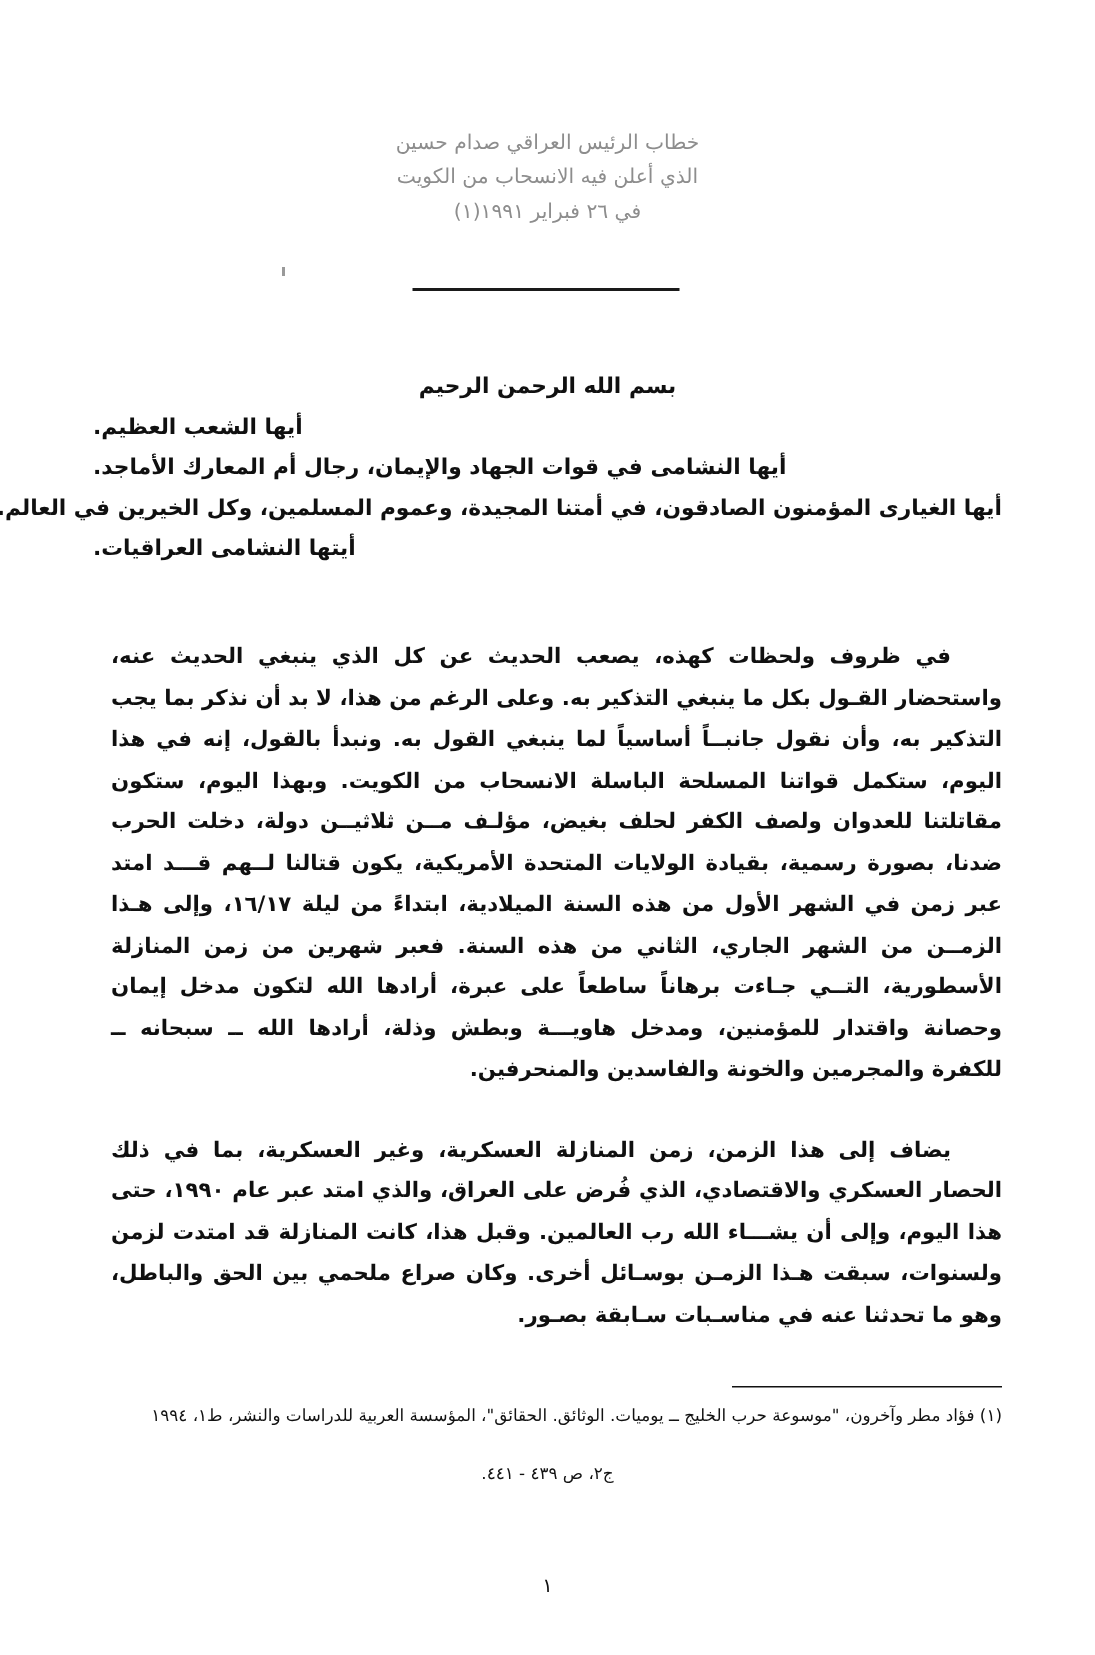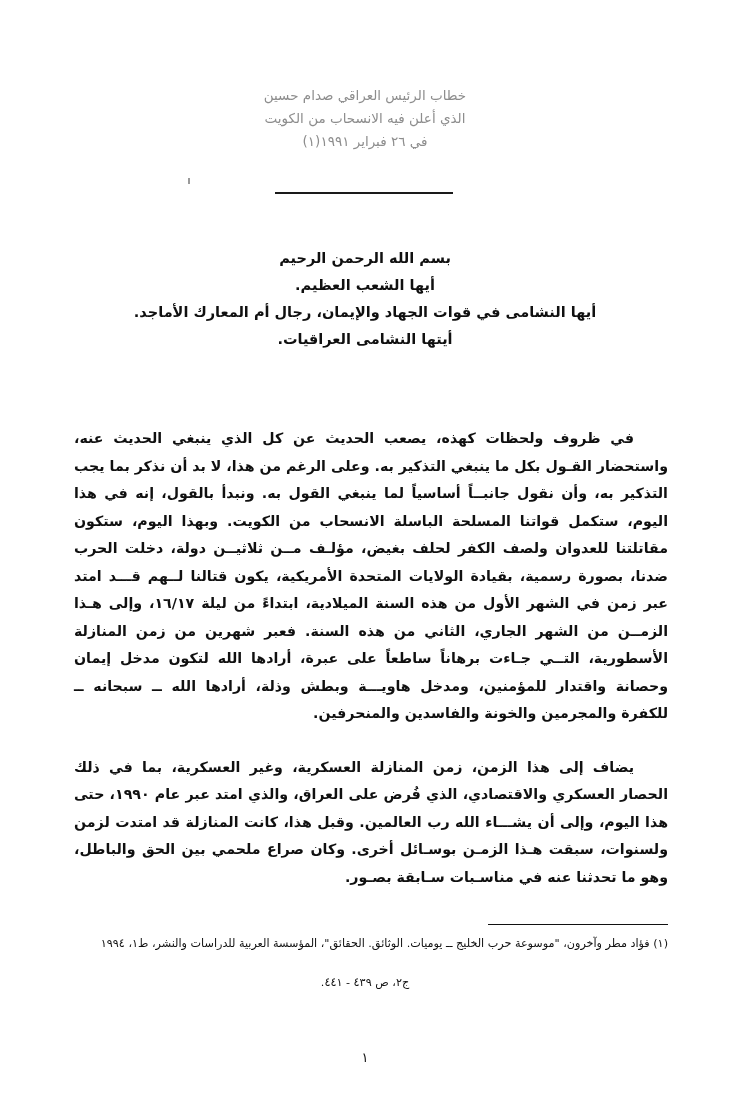--- a/index.html
+++ b/index.html
@@ -57,21 +57,21 @@
     color: #101010;
     margin-top: 36px;
   }
 
   
   .salutations {
     position: absolute;
     top: 272px;
     right: 62px;
     left: 62px;
-    text-align: center;
+    text-align: left;
     font-size: 14.5px;
     font-weight: bold;
     line-height: 27px;
     color: #101010;
   }
   .salutations div {
     white-space: nowrap;
   }
 
   
@@ -152,20 +152,21 @@
 
   <div class="ink-speck"></div>
 
   <div class="header-rule"></div>
 
   <div class="basmala">بسم الله الرحمن الرحيم</div>
 
   <div class="salutations">
     <div>أيها الشعب العظيم.</div>
     <div>أيها النشامى في قوات الجهاد والإيمان، رجال أم المعارك الأماجد.</div>
+    <div>أيها الغيارى المؤمنون الصادقون، في أمتنا المجيدة، وعموم المسلمين، وكل الخيرين في العالم.</div>
     <div>أيتها النشامى العراقيات.</div>
   </div>
 
   <div class="body-text">
     <p class="indent">في ظروف ولحظات كهذه، يصعب الحديث عن كل الذي ينبغي الحديث عنه، واستحضار القـول بكل ما ينبغي التذكير به. وعلى الرغم من هذا، لا بد أن نذكر بما يجب التذكير به، وأن نقول جانبــاً أساسياً لما ينبغي القول به. ونبدأ بالقول، إنه في هذا اليوم، ستكمل قواتنا المسلحة الباسلة الانسحاب من الكويت. وبهذا اليوم، ستكون مقاتلتنا للعدوان ولصف الكفر لحلف بغيض، مؤلـف مــن ثلاثيــن دولة، دخلت الحرب ضدنا، بصورة رسمية، بقيادة الولايات المتحدة الأمريكية، يكون قتالنا لــهم قـــد امتد عبر زمن في الشهر الأول من هذه السنة الميلادية، ابتداءً من ليلة ١٦/١٧، وإلى هـذا الزمــن من الشهر الجاري، الثاني من هذه السنة. فعبر شهرين من زمن المنازلة الأسطورية، التــي جـاءت برهاناً ساطعاً على عبرة، أرادها الله لتكون مدخل إيمان وحصانة واقتدار للمؤمنين، ومدخل هاويـــة وبطش وذلة، أرادها الله ــ سبحانه ــ للكفرة والمجرمين والخونة والفاسدين والمنحرفين.</p>
     <p class="indent">يضاف إلى هذا الزمن، زمن المنازلة العسكرية، وغير العسكرية، بما في ذلك الحصار العسكري والاقتصادي، الذي فُرض على العراق، والذي امتد عبر عام ١٩٩٠، حتى هذا اليوم، وإلى أن يشـــاء الله رب العالمين. وقبل هذا، كانت المنازلة قد امتدت لزمن ولسنوات، سبقت هـذا الزمـن بوسـائل أخرى. وكان صراع ملحمي بين الحق والباطل، وهو ما تحدثنا عنه في مناسـبات سـابقة بصـور.</p>
   </div>
 
   <div class="footnote-rule"></div>
 

